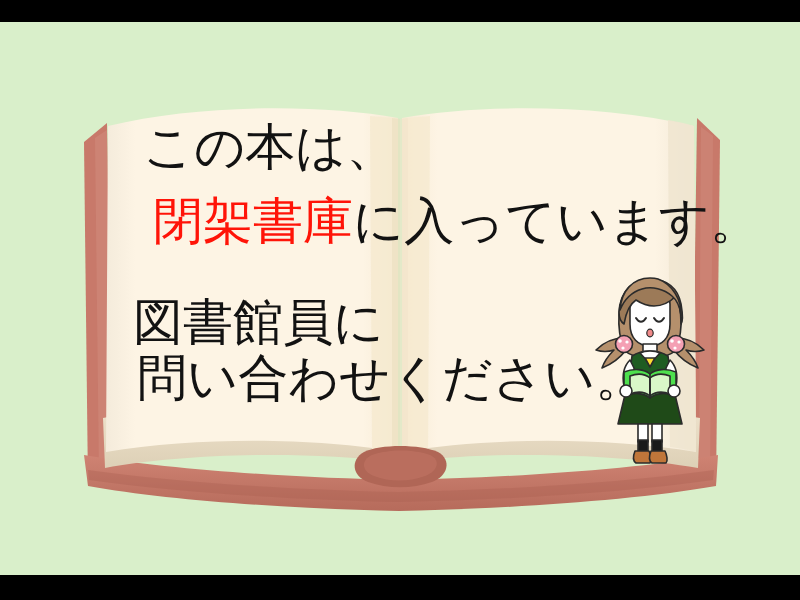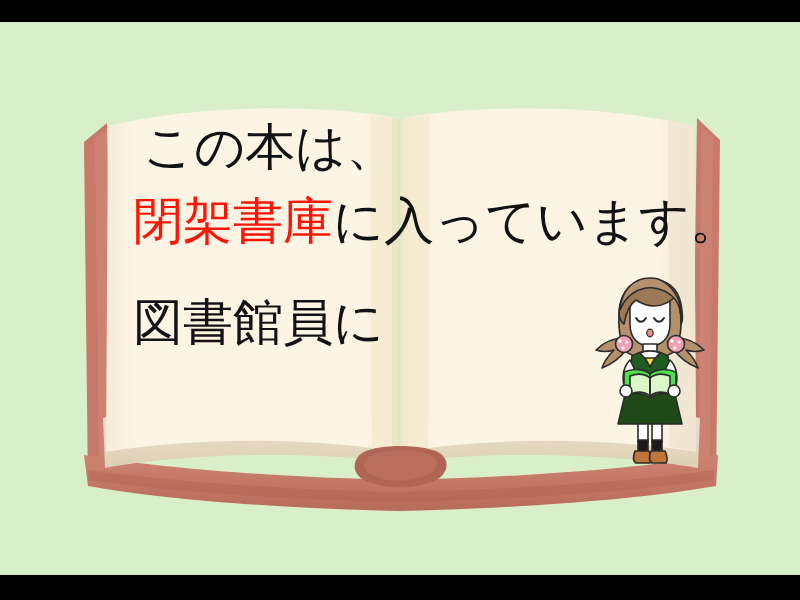--- a/index.html
+++ b/index.html
@@ -65,21 +65,21 @@
     font-size: 50px;
     line-height: 1;
     letter-spacing: 0px;
     white-space: nowrap;
     color: #121212;
   }
   #line-1 { left: 143px; top: 122px; }
   #line-2 { left: 133px; top: 196px; }
   #line-3 { left: 133px; top: 297px; }
   #line-4 { left: 137px; top: 353px; }
-  .hl-red { color: #ff1408; }
+  .hl-red { color: #ff1408; margin-left: 20px; }
 
   
   #girl {
     position: absolute;
     left: 588px;
     top: 272px;
     width: 124px;
     height: 195px;
     z-index: 40;
   }
@@ -171,20 +171,21 @@
         <path d="M372,455 C388,449 414,449 430,455 C441,460 438,471 425,476
                  C408,482 390,482 374,476 C361,471 361,460 372,455 Z" fill="#bd7162" opacity="0.75"></path>
       </g>
     </svg>
   </div>
 
   <div id="text-block">
     <div class="book-line" id="line-1">この本は、</div>
     <div class="book-line" id="line-2"><span class="hl-red">閉架書庫</span><span>に入っています。</span></div>
     <div class="book-line" id="line-3">図書館員に</div>
+    <div class="book-line" id="line-4">問い合わせください。</div>
   </div>
 
   <div id="girl">
     <svg width="124" height="195" viewBox="0 0 124 195" xmlns="http://www.w3.org/2000/svg">
       <g stroke="#2b2b2b" stroke-width="1.6" stroke-linejoin="round" stroke-linecap="round">
 
         <path d="M62,8 C44,8 32,22 31,42 C30,58 33,70 36,78
                  C42,84 50,86 62,86 C74,86 82,84 88,78
                  C91,70 94,58 93,42 C92,22 80,8 62,8 Z" fill="#b5906c"></path>
 

